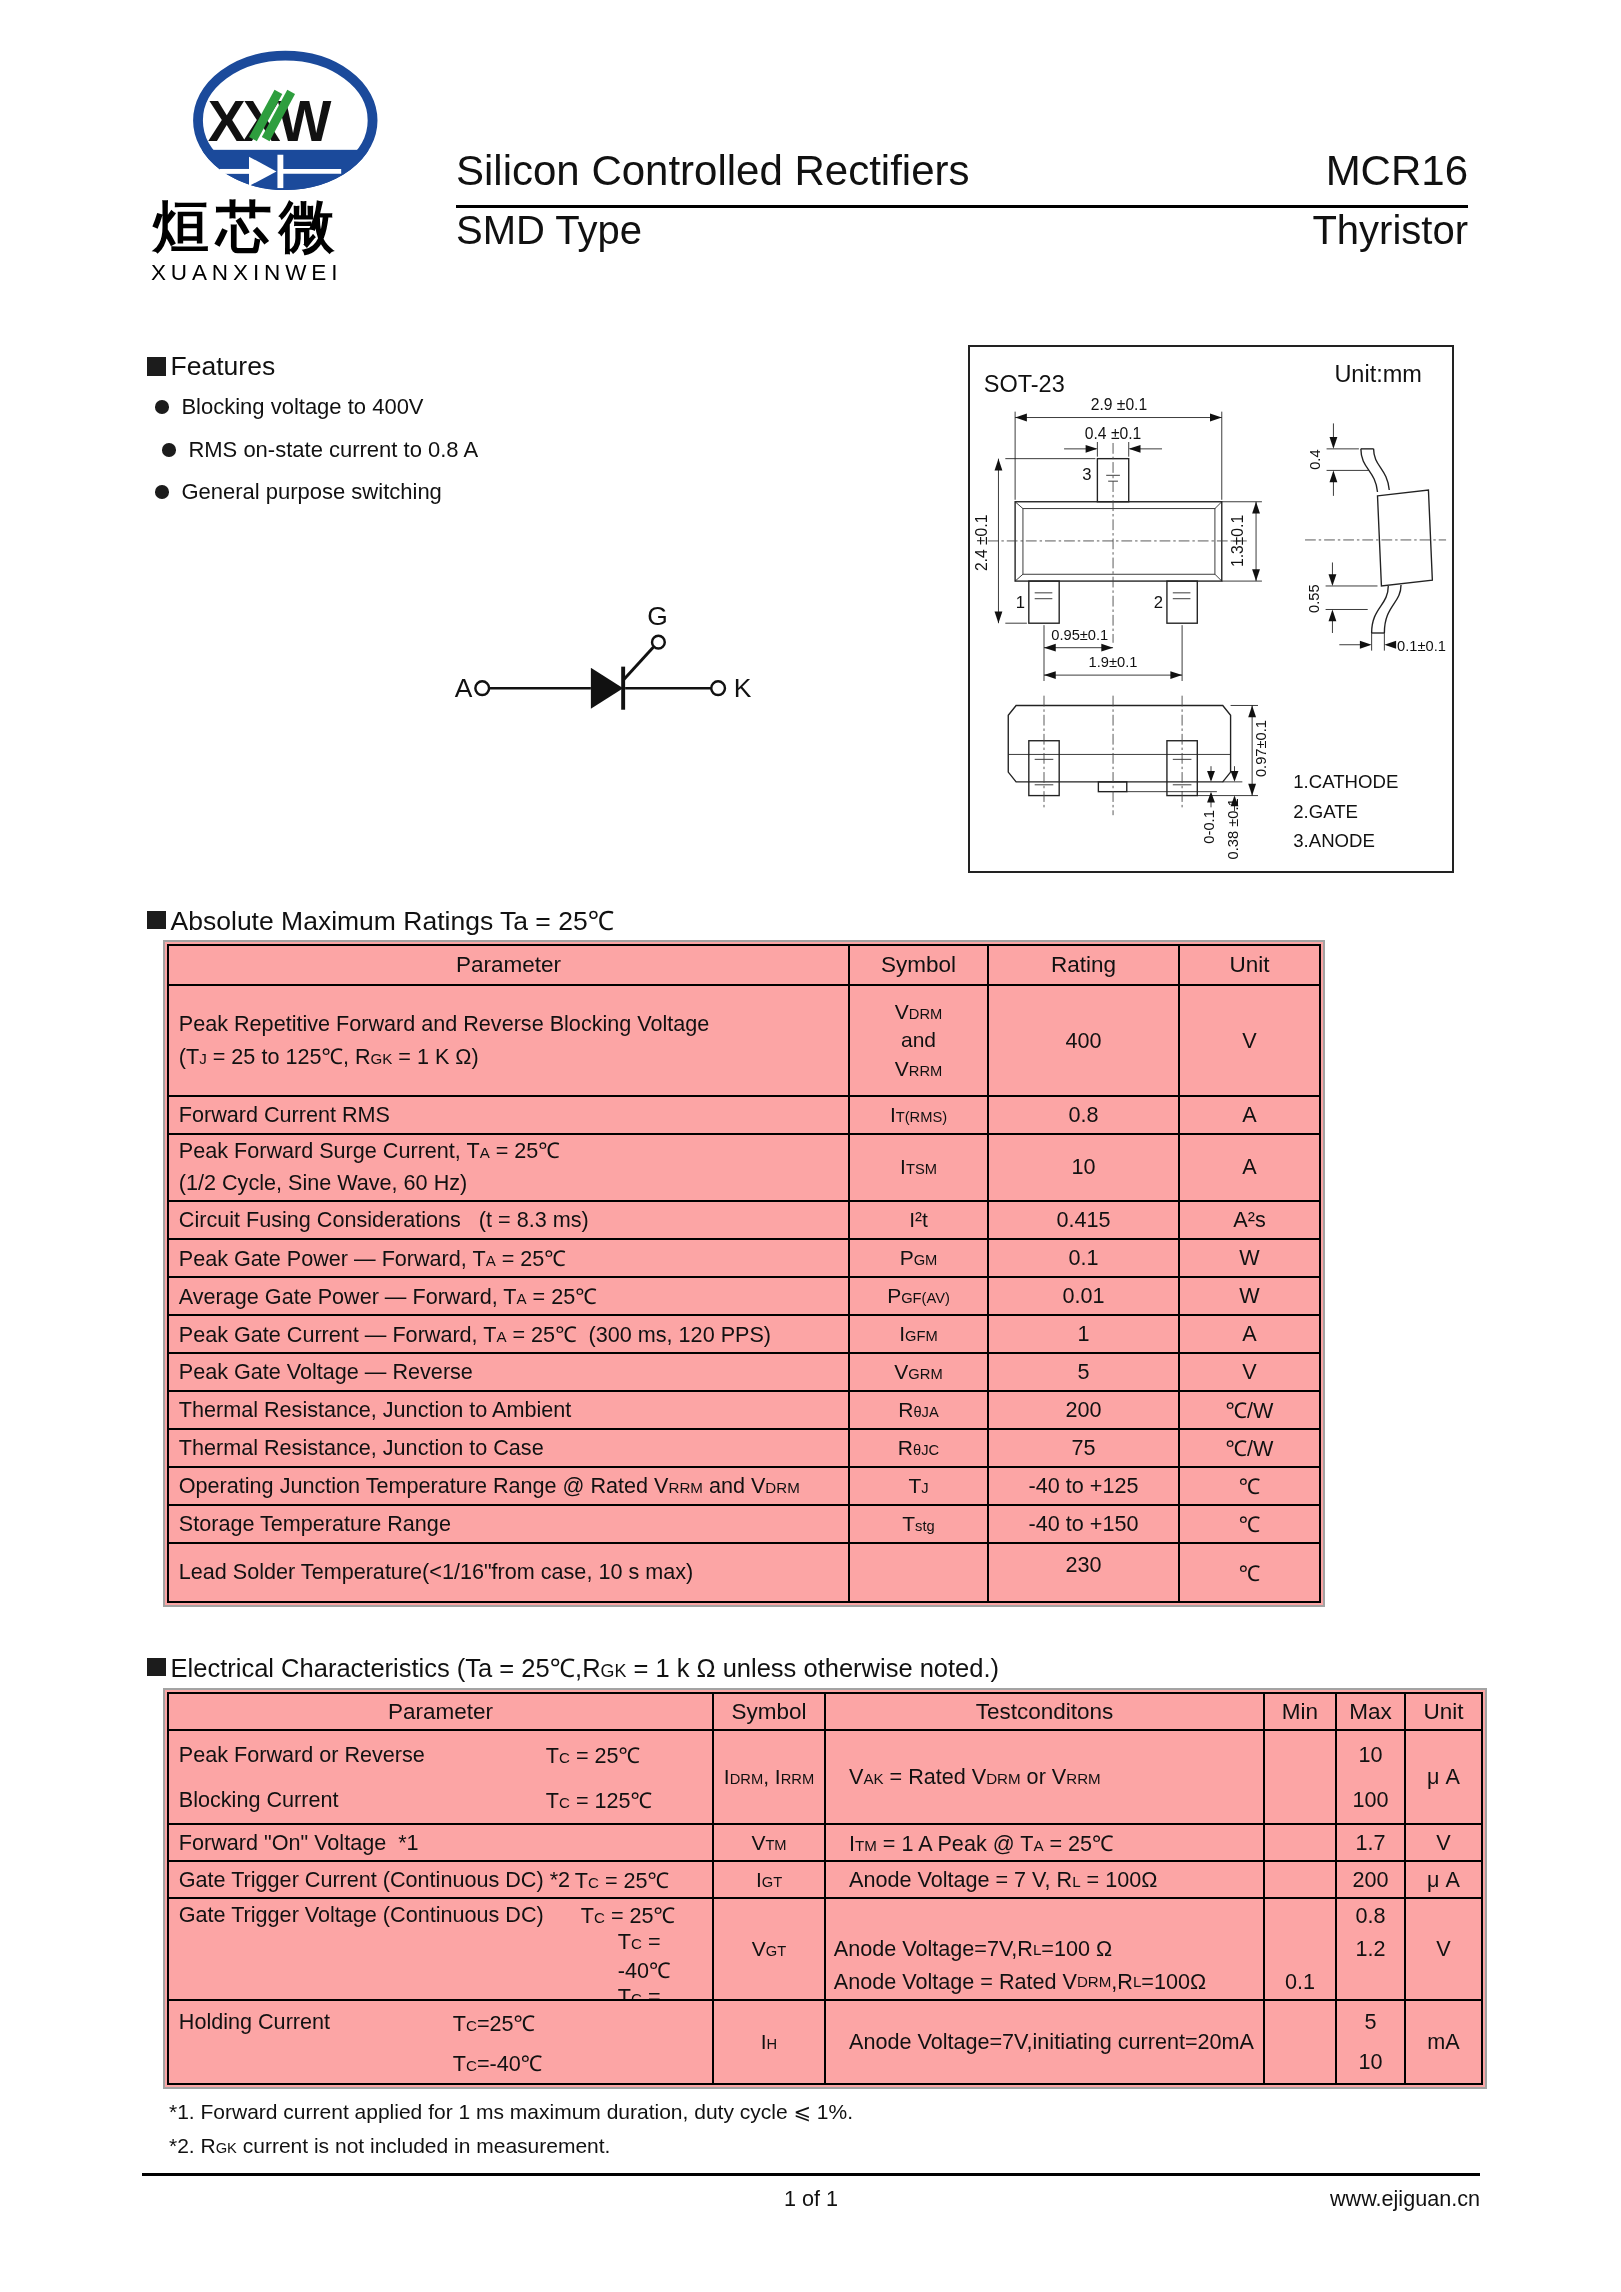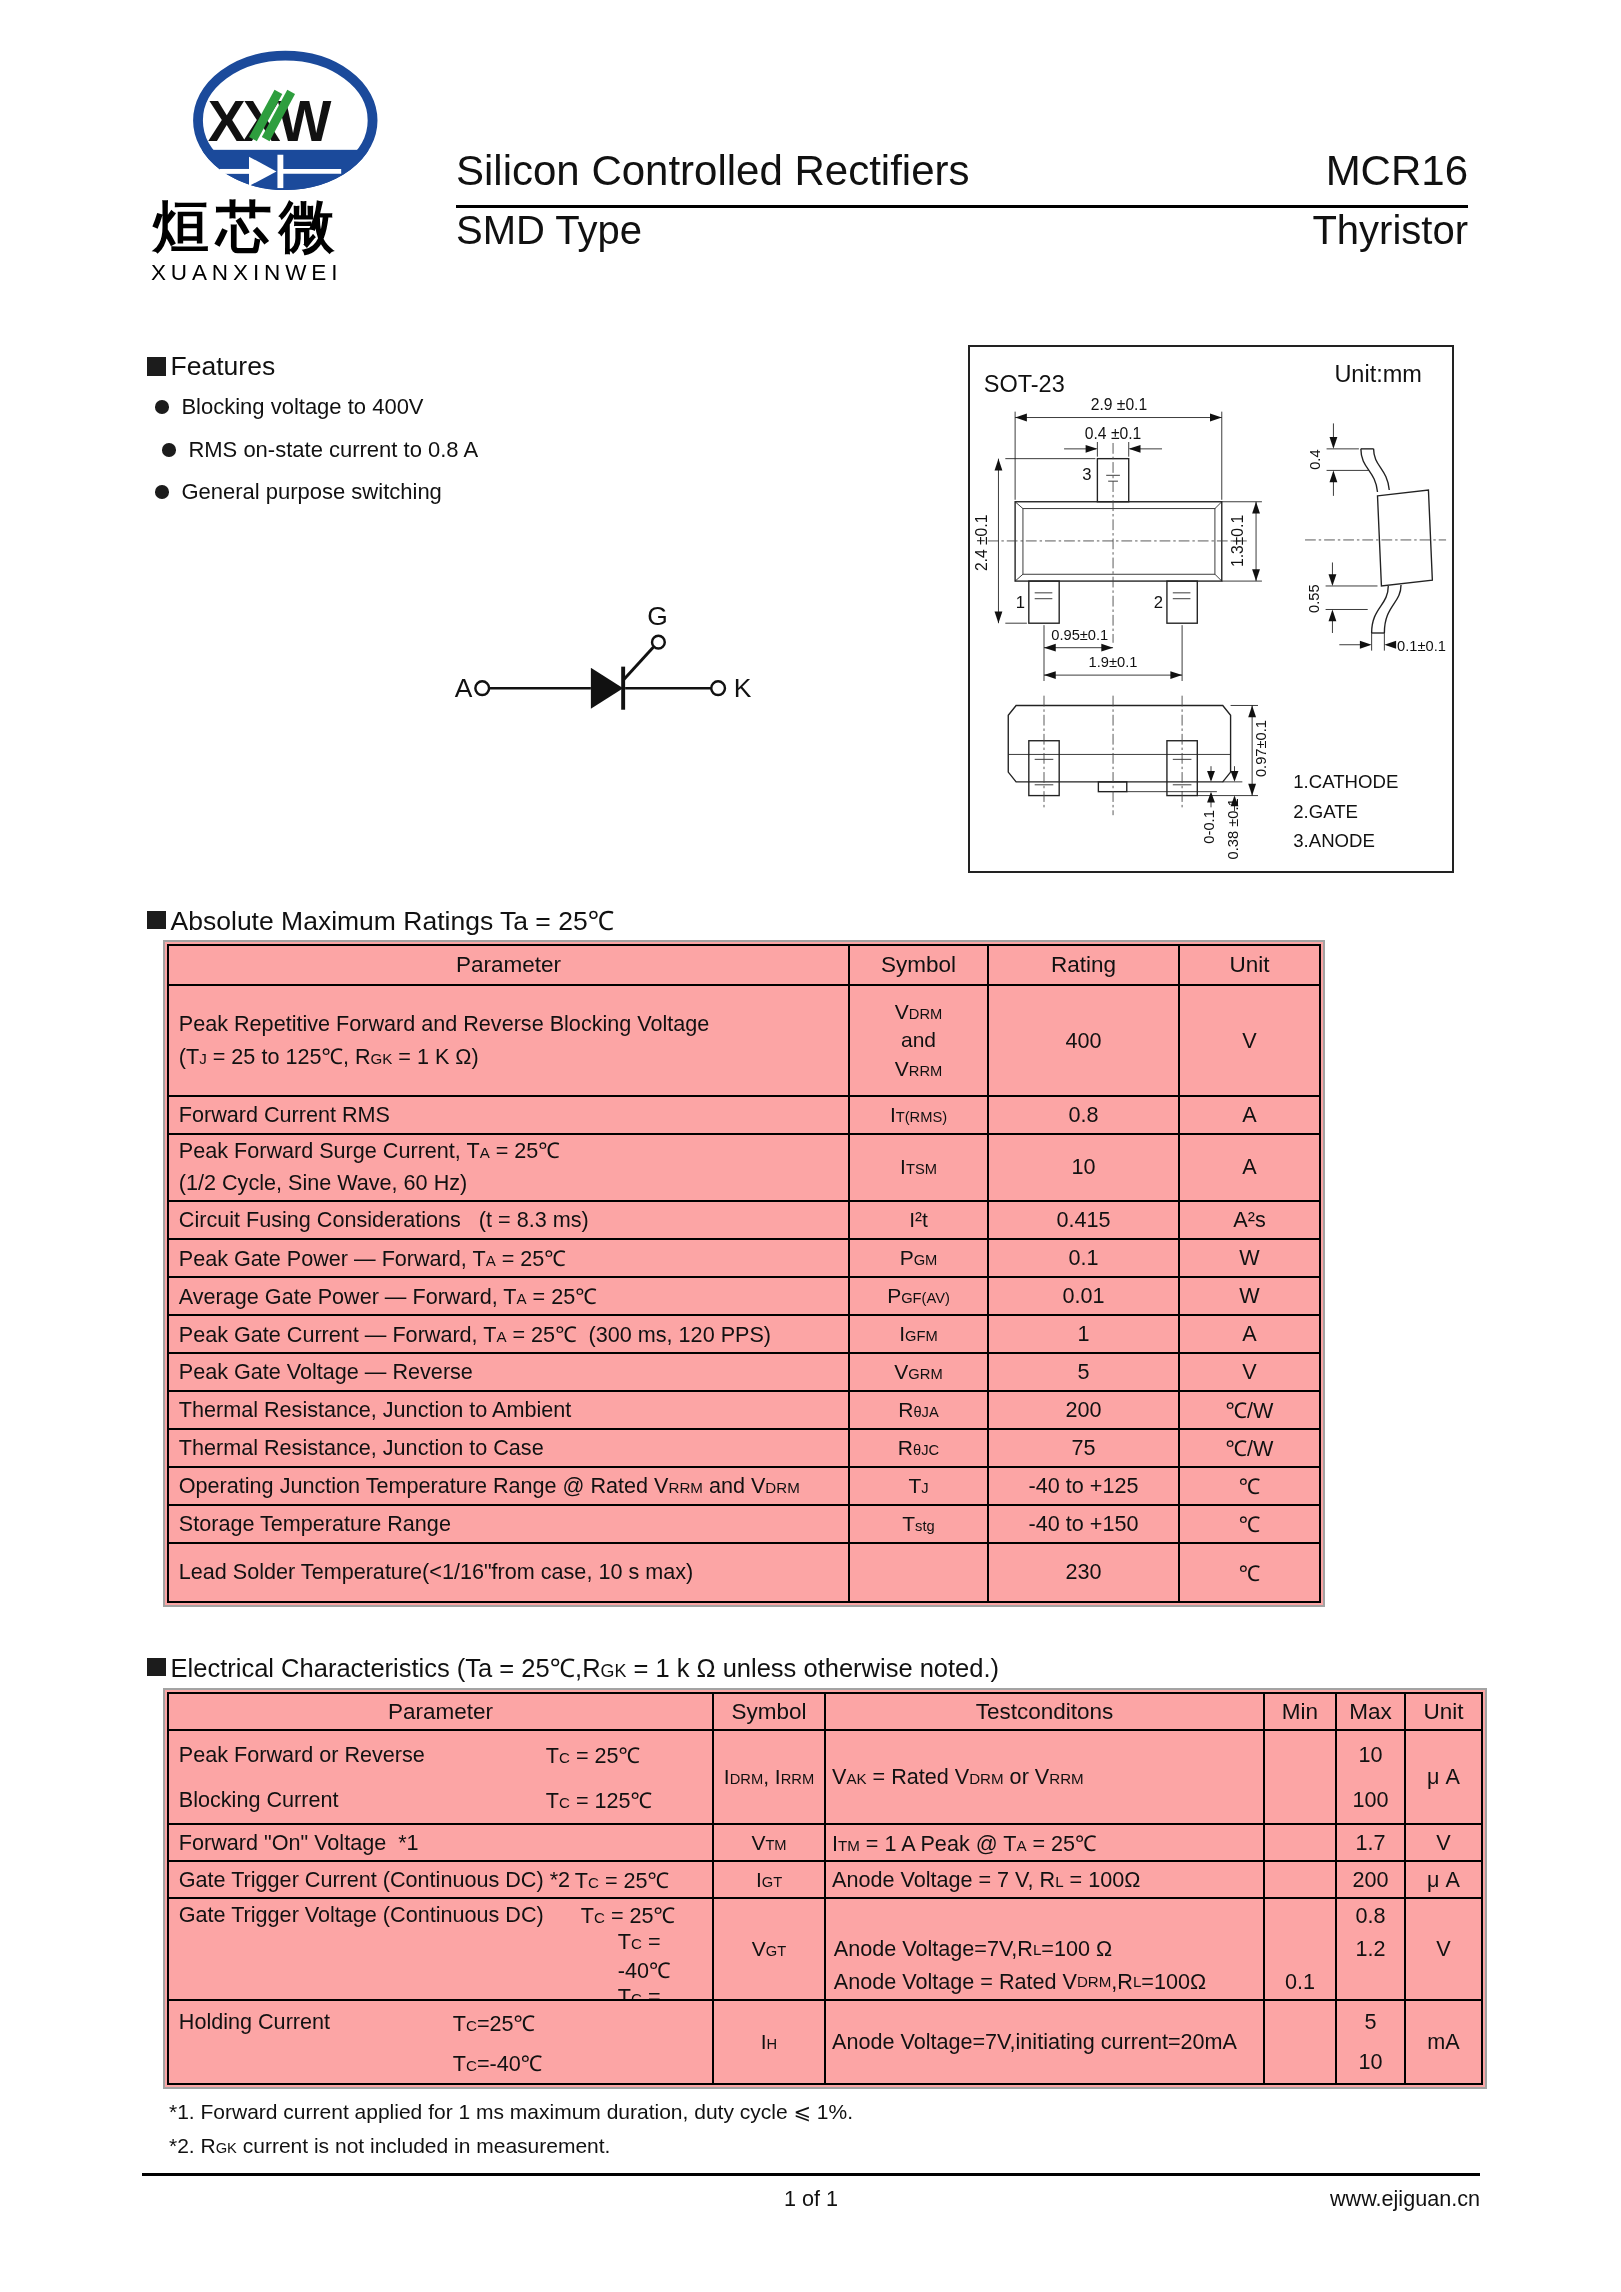--- a/index.html
+++ b/index.html
@@ -30,21 +30,21 @@
   th,td{border:2px solid #000;font-size:21.6px;padding:0;overflow:hidden;vertical-align:middle}
   th{font-size:22.5px;font-weight:normal;border-bottom:2.9px solid #000}
   .pl{text-align:left;padding-left:9.8px}
   .ml{white-space:pre-line;line-height:1.5}
   .ctr{text-align:center}
   .sym{font-size:21px}
   .lines{display:flex;flex-direction:column;justify-content:space-evenly}
   .ln2{display:flex;align-items:center;padding-left:9.8px;flex:1}
   .lbl{display:inline-block;flex:none}
   .c374{width:367px}.c404{width:396px}.c410{width:402px}.c448{width:439px}.c280{width:274px}
-  .tcell{text-align:left;padding-left:6px}
+  .tcell{text-align:left;padding-left:23px}
   .tl{padding-left:7.8px;display:flex;align-items:center;flex:1}
   .vline{flex:1;display:flex;align-items:center;justify-content:center}
   .note{position:absolute;font-size:21px}
   .fline{position:absolute;background:#000;height:2.9px}
   .ftext{position:absolute;font-size:21.6px}
   svg text{font-family:"Liberation Sans",sans-serif;fill:#111}
 </style>
 </head>
 <body>
 
@@ -359,21 +359,21 @@
       </tr>
       <tr style="height:38px">
         <td class="pl">Storage Temperature Range</td>
         <td class="ctr sym">T<span class="ss">stg</span></td>
         <td class="ctr">-40 to +150</td>
         <td class="ctr">℃</td>
       </tr>
       <tr style="height:59px">
         <td class="pl">Lead Solder Temperature(&lt;1/16"from case, 10 s max)</td>
         <td class="ctr sym"></td>
-        <td class="ctr" style="vertical-align:top;padding-top:15px">230</td>
+        <td class="ctr" style="vertical-align:top;padding-top:8px">230</td>
         <td class="ctr">℃</td>
       </tr>
     </tbody>
       </table>
   </div>
 
   <div class="sech" style="left:147px;top:1650px;font-size:25.5px">
     <span class="sq"></span>
     <span>Electrical Characteristics (Ta = 25℃,R<span class="ss">GK</span> = 1 k Ω  unless otherwise noted.)</span>
   </div>

